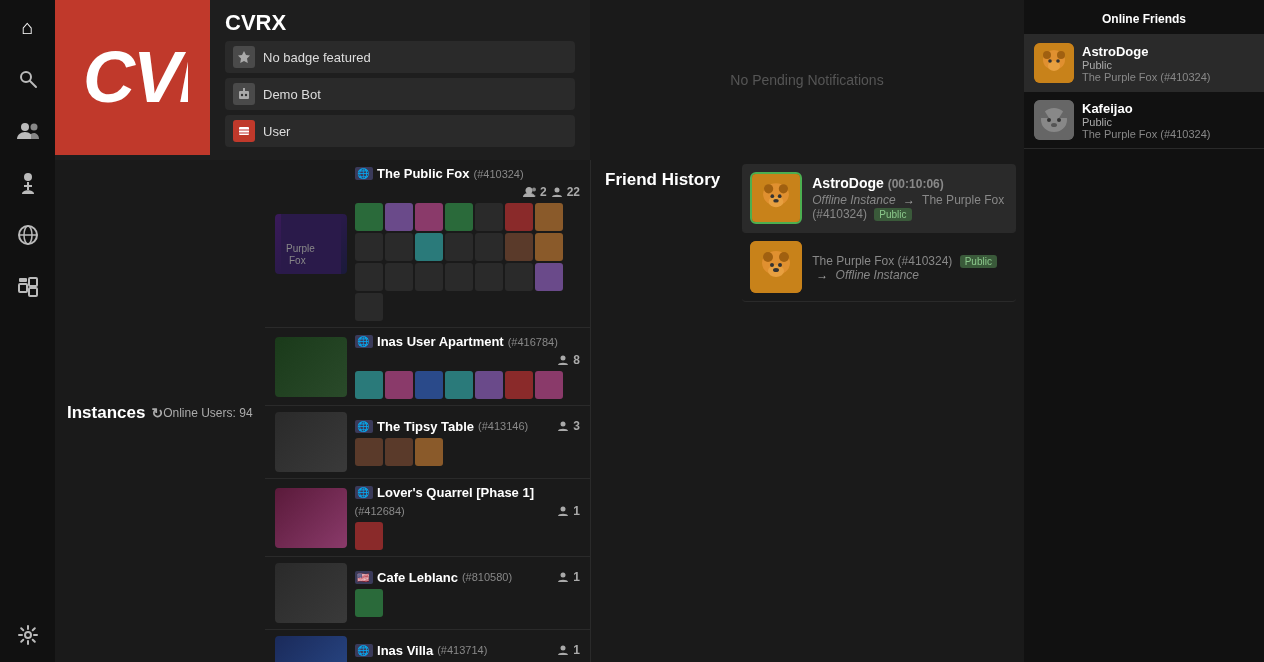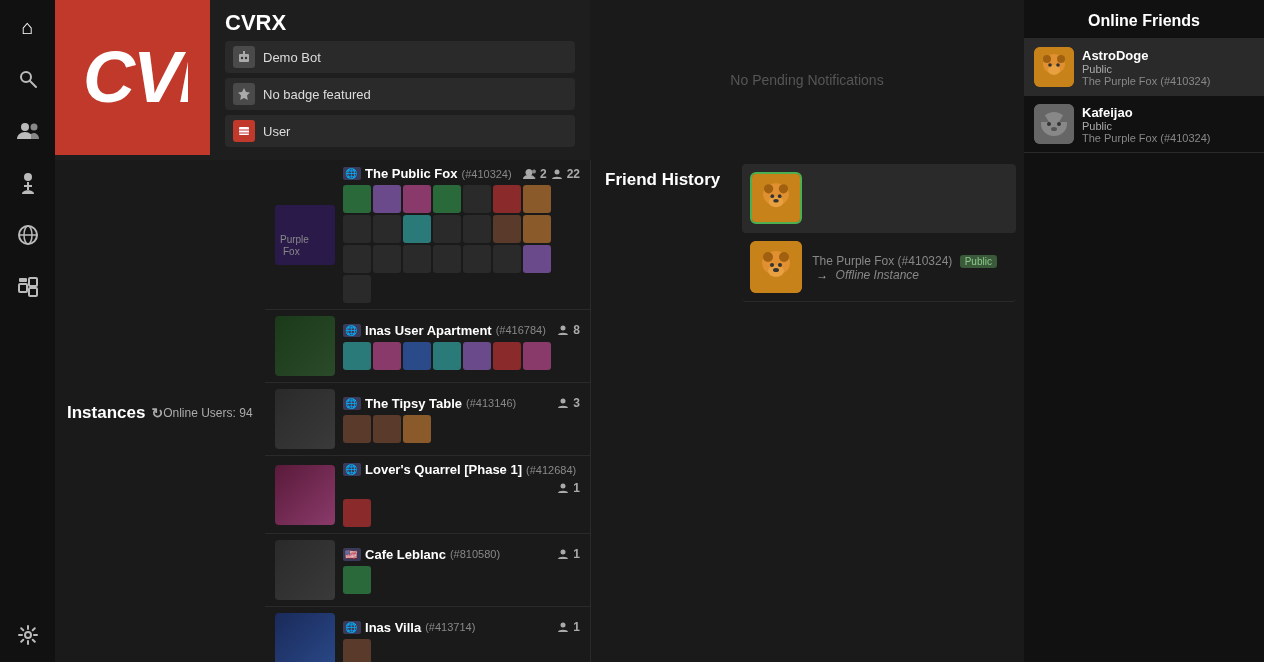--- a/index.html
+++ b/index.html
@@ -166,21 +166,21 @@
       border-bottom: 1px solid #2a2a2a;
       padding: 6px 10px;
       cursor: pointer;
     }
     .instance-top {
       display: flex;
       align-items: center;
       gap: 8px;
     }
     .instance-thumb {
-      width: 60px;
+      width: 72px;
       height: 60px;
       border-radius: 4px;
       background: #333;
       flex-shrink: 0;
       overflow: hidden;
       display: flex;
       align-items: flex-start;
       justify-content: center;
       font-size: 10px;
       color: #666;
@@ -291,21 +291,21 @@
     
     .online-friends-panel {
       width: 240px;
       background: #111;
       display: flex;
       flex-direction: column;
       flex-shrink: 0;
     }
     .of-header {
       padding: 12px 14px 8px 14px;
-      font-size: 16px;
+      font-size: 12px;
       font-weight: bold;
       color: #fff;
       text-align: center;
       border-bottom: 1px solid #2a2a2a;
     }
     .of-list {
       overflow-y: auto;
       flex: 1;
     }
     .of-item {
@@ -418,37 +418,37 @@
       <div class="profile-avatar">
         <div class="cvrx-logo">
           <svg width="110" height="80" viewBox="0 0 110 80">
             <text x="5" y="70" font-size="72" font-weight="900" font-style="italic" fill="white" font-family="Arial Black, Arial">CVR</text>
           </svg>
         </div>
       </div>
       <div class="profile-info">
         <div class="profile-name">CVRX</div>
         <div class="profile-detail">
+          <div class="detail-icon icon-badge">
+            <svg width="14" height="14" viewBox="0 0 14 14" fill="#aaa">
+              <polygon points="7,1 9,5 13,5.5 10,8.5 10.8,13 7,11 3.2,13 4,8.5 1,5.5 5,5"></polygon>
+            </svg>
+          </div>
+          <span>No badge featured</span>
+        </div>
+        <div class="profile-detail">
           <div class="detail-icon icon-bot">
             <svg width="14" height="14" viewBox="0 0 14 14" fill="#aaa">
               <rect x="2" y="4" width="10" height="8" rx="1"></rect>
               <circle cx="5" cy="8" r="1.2" fill="#333"></circle>
               <circle cx="9" cy="8" r="1.2" fill="#333"></circle>
               <rect x="6" y="1" width="2" height="3"></rect>
             </svg>
           </div>
           <span>Demo Bot</span>
-        </div>
-        <div class="profile-detail">
-          <div class="detail-icon icon-badge">
-            <svg width="14" height="14" viewBox="0 0 14 14" fill="#aaa">
-              <polygon points="7,1 9,5 13,5.5 10,8.5 10.8,13 7,11 3.2,13 4,8.5 1,5.5 5,5"></polygon>
-            </svg>
-          </div>
-          <span>No badge featured</span>
         </div>
         <div class="profile-detail">
           <div class="detail-icon icon-user">
             <svg width="14" height="14" viewBox="0 0 14 14" fill="white">
               <rect x="2" y="3" width="10" height="8" rx="1"></rect>
               <line x1="2" y1="6" x2="12" y2="6" stroke="#c03030" stroke-width="1"></line>
               <line x1="2" y1="9" x2="12" y2="9" stroke="#c03030" stroke-width="1"></line>
             </svg>
           </div>
           <span>User</span>
@@ -670,20 +670,32 @@
               <rect width="52" height="52" fill="#c8821a" rx="4"></rect>
               <ellipse cx="26" cy="22" rx="14" ry="12" fill="#e09030"></ellipse>
               <circle cx="18" cy="16" r="5" fill="#a06010"></circle>
               <circle cx="34" cy="16" r="5" fill="#a06010"></circle>
               <ellipse cx="26" cy="30" rx="8" ry="6" fill="#e8a040"></ellipse>
               <circle cx="22" cy="24" r="2" fill="#333"></circle>
               <circle cx="30" cy="24" r="2" fill="#333"></circle>
               <ellipse cx="26" cy="29" rx="3" ry="2" fill="#333"></ellipse>
             </svg>
           </div>
+          <div class="fh-info">
+            <div class="fh-name">
+              <span>AstroDoge</span>
+              <span class="fh-time">(00:10:06)</span>
+            </div>
+            <div class="fh-location">
+              <span class="offline">Offline Instance</span>
+              <span class="arrow">→</span>
+              <span>The Purple Fox (#410324)</span>
+              <span class="pub-badge">Public</span>
+            </div>
+          </div>
         </div>
 
         <div class="fh-item">
           <div class="fh-avatar avatar-dog">
             <svg width="52" height="52" viewBox="0 0 52 52">
               <rect width="52" height="52" fill="#c8821a" rx="4"></rect>
               <ellipse cx="26" cy="22" rx="14" ry="12" fill="#e09030"></ellipse>
               <circle cx="18" cy="16" r="5" fill="#a06010"></circle>
               <circle cx="34" cy="16" r="5" fill="#a06010"></circle>
               <ellipse cx="26" cy="30" rx="8" ry="6" fill="#e8a040"></ellipse>

